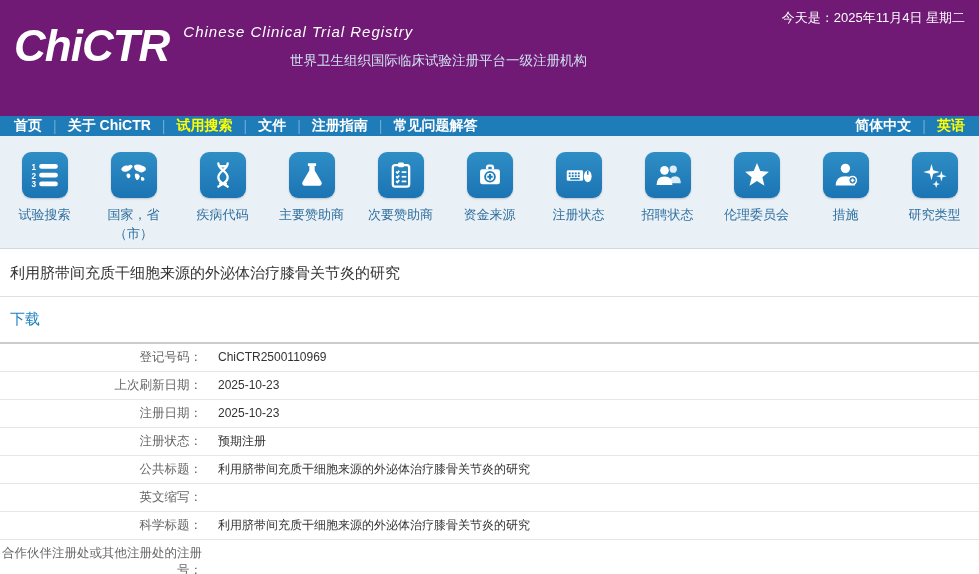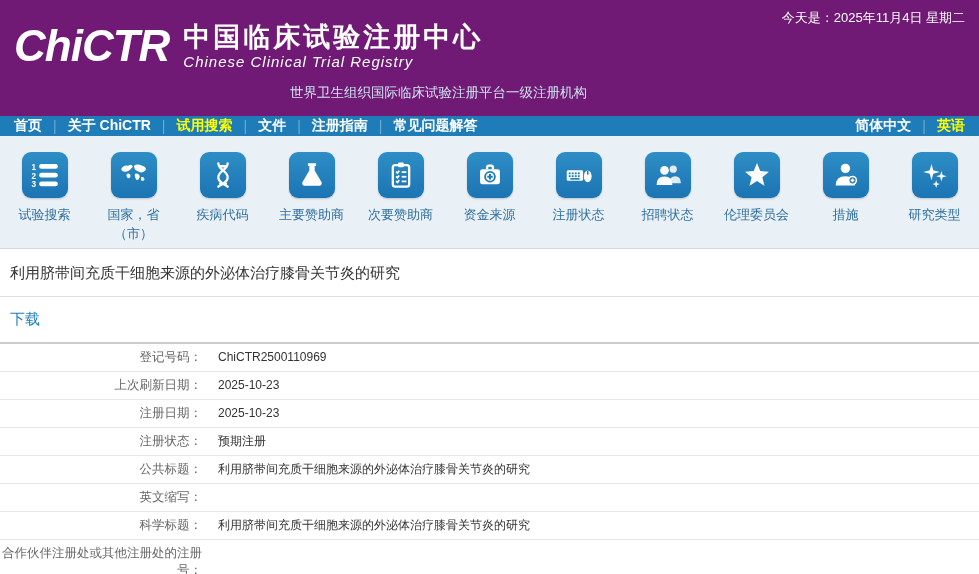--- a/index.html
+++ b/index.html
@@ -8,21 +8,21 @@
 
   
   .header { position:relative; height:116px; background:#701a75; color:#fff; }
   .date { position:absolute; top:9px; right:14px; font-size:13px; color:#fff; }
   .brand { position:absolute; left:14px; top:20px; display:flex; align-items:flex-start; }
   .logo-text { font-size:44px; font-weight:bold; font-style:italic; letter-spacing:-1px;
     line-height:52px; cursor:pointer; }
   .brand-titles { margin-left:14px; margin-top:2px; }
   .title-cn { font-size:27px; font-weight:bold; letter-spacing:3px; line-height:30px; }
   .title-en { font-size:15px; font-style:italic; letter-spacing:1px; margin-top:1px; }
-  .who-line { position:absolute; left:290px; top:84px; font-size:13.5px; color:#cfe2f0; }
+  .who-line { position:absolute; left:290px; top:52px; font-size:13.5px; color:#cfe2f0; }
 
   
   .nav { height:20px; background:#1e7cb8; display:flex; align-items:center;
     padding:0 14px; font-size:14px; font-weight:bold; color:#fff; }
   .nav-item { cursor:pointer; white-space:nowrap; }
   .nav-item.active { color:#ffff00; }
   .sep { color:#6fa9d2; margin:0 11px; font-weight:normal; }
   .nav-right { margin-left:auto; display:flex; align-items:center; }
 
   
@@ -48,21 +48,20 @@
   .row-value { padding:5px 0 5px 8px; font-size:12px; line-height:17px; color:#333; }
 </style>
 </head>
 <body>
 
 <div class="header">
   <div class="date">今天是：2025年11月4日 星期二</div>
   <div class="brand">
     <div class="logo-text">ChiCTR</div>
     <div class="brand-titles">
-      <div class="title-cn">中国临床试验注册中心</div>
       <div class="title-en">Chinese Clinical Trial Registry</div>
     </div>
   </div>
   <div class="who-line">世界卫生组织国际临床试验注册平台一级注册机构</div>
 </div>
 
 <div class="nav">
   <span class="nav-item">首页</span>
   <span class="sep">|</span>
   <span class="nav-item">关于 ChiCTR</span>

